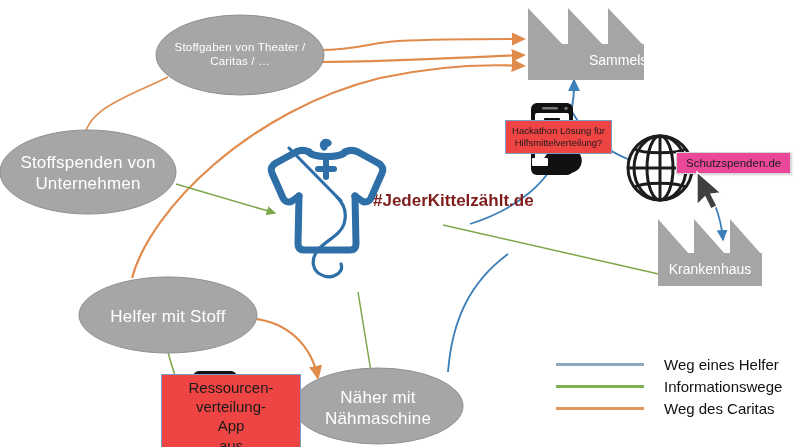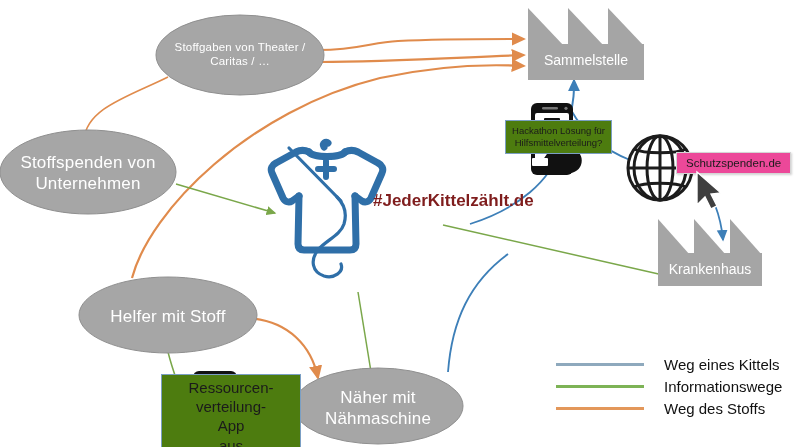--- a/index.html
+++ b/index.html
@@ -9,21 +9,21 @@
   svg.layer{position:absolute;left:0;top:0;width:806px;height:447px;}
   .node-label{
     position:absolute;color:#ffffff;text-align:center;
     font-family:"Liberation Sans", sans-serif;
     pointer-events:none;line-height:1.25;
   }
   .ellipse-label{font-size:17px;letter-spacing:.2px;}
   .ellipse-label.small{font-size:11.5px;}
   .fac-label{font-size:14px;color:#fff;}
   .callout{
-    position:absolute;background:#4d7c0f;border:1px solid #7b9fc4;
+    position:absolute;background:#ef4444;border:1px solid #7b9fc4;
     color:#1b1b1b;text-align:center;line-height:1.28;
     font-family:"Liberation Sans", sans-serif;
   }
   .callout.small{font-size:9.5px;padding:4px 6px;}
   .callout.app{font-size:15px;padding:3px 22px;}
   .web-callout{
     position:absolute;background:#ec4899;border:1px solid #d5d5d5;
     box-shadow:1px 1px 2px rgba(0,0,0,.18);
     font-size:11.5px;color:#1b1b1b;padding:4px 9px;
     font-family:"Liberation Sans", sans-serif;
@@ -122,21 +122,21 @@
 
   <div class="node-label ellipse-label" style="left:293px;top:387px;width:170px;">
     <div style="white-space:pre-line">Näher mit
 Nähmaschine</div>
   </div>
 
   <div class="node-label ellipse-label" style="left:79px;top:306px;width:178px;">
     <div style="white-space:pre-line">Helfer mit Stoff</div>
   </div>
 
-  <div class="node-label fac-label" style="left:528px;top:52px;width:116px;">
+  <div class="node-label fac-label" style="left:528px;top:52px;width:116px;padding-left:45px;">
     <div>Sammelstelle</div>
   </div>
 
   <div class="node-label fac-label" style="left:658px;top:261px;width:104px;">
     <div>Krankenhaus</div>
   </div>
 
   <svg class="layer" viewBox="0 0 806 447">
     <g stroke="#2f6fa8" stroke-width="7" fill="none" stroke-linecap="round" stroke-linejoin="round">
       <path d="M309,152 C305,150 300,150 296,152 L276,163 C272,165 270,169 272,173 L283,198
@@ -213,25 +213,25 @@
 
   <div class="callout app" style="left:161px;top:374px;width:94px;">
     <div>Ressourcen-</div>
     <div>verteilung-App</div>
     <div>aus Hackathon</div>
   </div>
 
   <div class="legend" style="left:556px;top:353px;">
     <div class="legend-row">
       <span class="legend-swatch" style="background:#8ea9bd"></span>
-      <span class="legend-text">Weg eines Kittels</span>
+      <span class="legend-text">Weg eines Helfer</span>
     </div>
     <div class="legend-row">
       <span class="legend-swatch" style="background:#7db356"></span>
       <span class="legend-text">Informationswege</span>
     </div>
     <div class="legend-row">
       <span class="legend-swatch" style="background:#e3975a"></span>
-      <span class="legend-text">Weg des Stoffs</span>
+      <span class="legend-text">Weg des Caritas</span>
     </div>
   </div>
 
 </div>
 
 </body></html>

